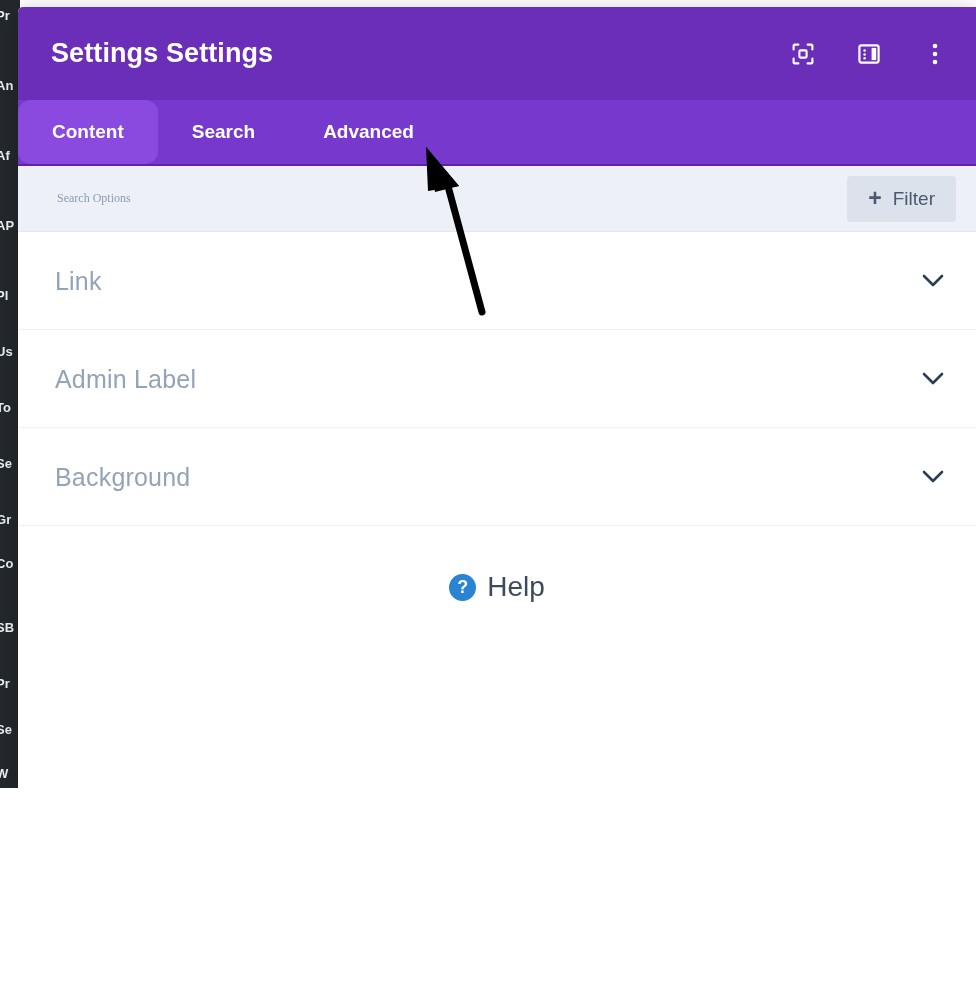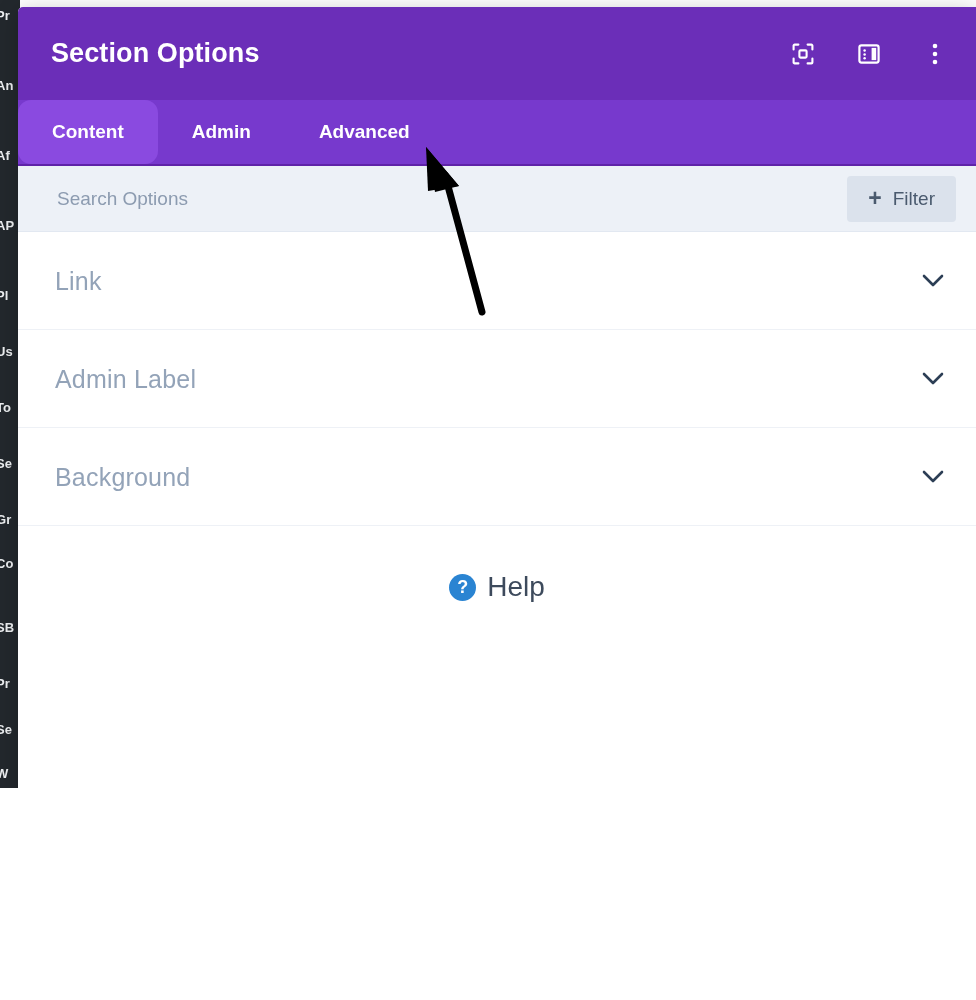--- a/index.html
+++ b/index.html
@@ -179,22 +179,22 @@
     padding: 0 20px 0 37px;
     box-sizing: border-box;
     border-bottom: 1px solid #e2e8f1;
     position: relative;
   }
   .search-input {
     flex: 1;
     border: 0;
     background: transparent;
     outline: none;
-    font-family: Liberation Sans, sans-serif;
-    font-size: 19px;
+    font-family: Liberation Serif, serif;
+    font-size: 12px;
     color: #6b7b91;
   }
   .search-input::placeholder { color: #8c9bb0; opacity: 1; }
 
   .filter-btn {
     background: #dbe2ec;
     color: #4a5a6e;
     border: 0;
     border-radius: 4px;
     height: 46px;
@@ -330,21 +330,21 @@
       <i style="width:70px"></i>
       <i style="width:78px"></i>
       <i style="width:72px"></i>
       <i style="width:68px"></i>
     </div>
   </div>
 
   <div class="modal">
 
     <div class="modal-header">
-      <div class="modal-title">Section Options</div>
+      <div class="modal-title">Settings Settings</div>
 
       <div class="header-tools">
 
         <div class="htool">
           <svg width="22" height="22" viewBox="0 0 22 22" fill="none">
             <path d="M1.6 6.4V2.6a1 1 0 0 1 1-1h3.8" stroke="#fff" stroke-width="2.1" stroke-linecap="round"></path>
             <path d="M15.6 1.6h3.8a1 1 0 0 1 1 1v3.8" stroke="#fff" stroke-width="2.1" stroke-linecap="round"></path>
             <path d="M20.4 15.6v3.8a1 1 0 0 1-1 1h-3.8" stroke="#fff" stroke-width="2.1" stroke-linecap="round"></path>
             <path d="M6.4 20.4H2.6a1 1 0 0 1-1-1v-3.8" stroke="#fff" stroke-width="2.1" stroke-linecap="round"></path>
             <rect x="7.4" y="7.4" width="7.2" height="7.2" rx="1.1" stroke="#fff" stroke-width="2.1"></rect>
@@ -367,21 +367,21 @@
             <circle cx="4" cy="12" r="2.3" fill="#fff"></circle>
             <circle cx="4" cy="20" r="2.3" fill="#fff"></circle>
           </svg>
         </div>
 
       </div>
     </div>
 
     <div class="tabbar" id="tabbar">
         <div class="tab active">Content</div>
-        <div class="tab">Admin</div>
+        <div class="tab">Search</div>
         <div class="tab">Advanced</div>
       </div>
 
     <div class="searchbar">
       <input class="search-input" type="text" placeholder="Search Options" style="">
       <button class="filter-btn">
         <span class="filter-plus">+</span>
         <span>Filter</span>
       </button>
     </div>

